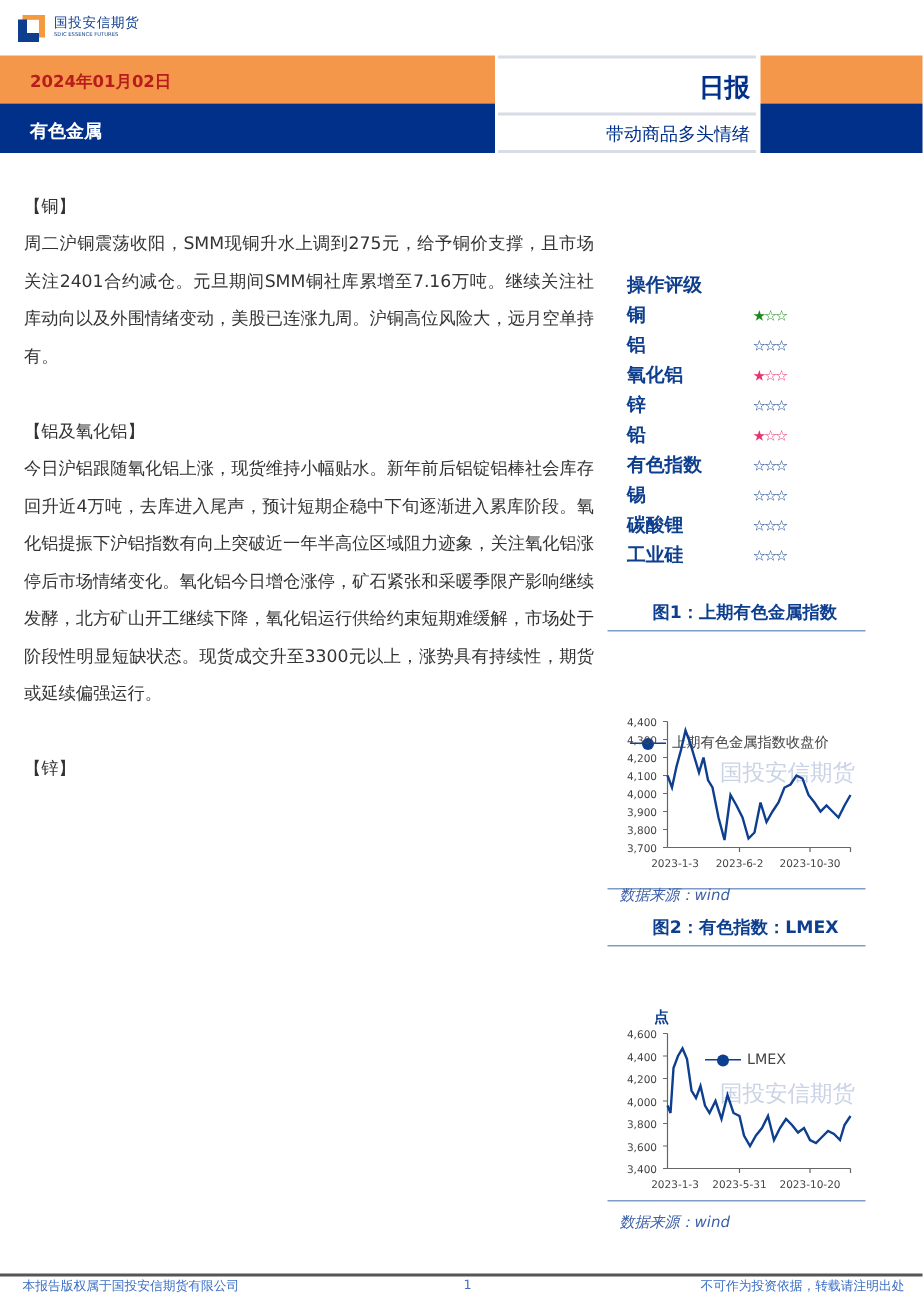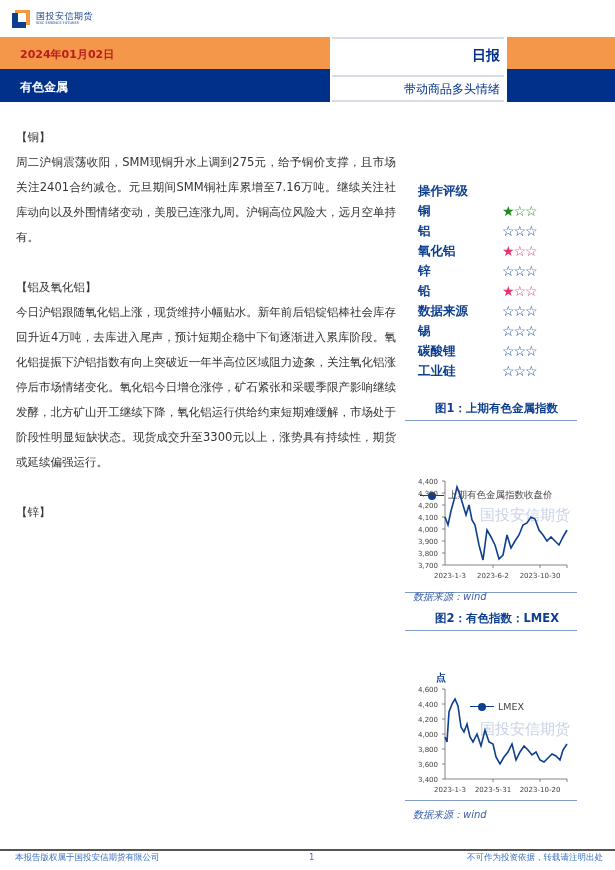--- a/index.html
+++ b/index.html
@@ -16,29 +16,29 @@
   .band-orange { position:absolute; left:0; top:37px; width:330px; height:32px; background:#f5974a; }
   .band-blue { position:absolute; left:0; top:69px; width:330px; height:33px; background:#00308a; }
   .band-orange-r { position:absolute; left:507px; top:37px; width:108px; height:32px; background:#f5974a; }
   .band-blue-r { position:absolute; left:507px; top:69px; width:108px; height:33px; background:#00308a; }
   .date { position:absolute; left:20px; top:47px; font-size:11px; font-weight:bold; color:#b91c1c; }
   .section { position:absolute; left:20px; top:79px; font-size:12px; font-weight:bold; color:#fff; }
   .rbox { position:absolute; left:332px; top:37px; width:172px; height:65px; }
   .rbox .l1 { position:absolute; left:0; right:0; top:0; border-top:2px solid #d8dce6; }
   .rbox .l2 { position:absolute; left:0; right:0; top:38px; border-top:2px solid #d8dce6; }
   .rbox .l3 { position:absolute; left:0; right:0; top:63px; border-top:2px solid #d8dce6; }
-  .daily { position:absolute; right:4px; top:10px; font-size:14px; font-weight:bold; color:#00308a; }
+  .daily { position:absolute; right:4px; top:10px; font-size:17px; font-weight:bold; color:#00308a; }
   .inst { position:absolute; right:4px; top:44px; font-size:12px; color:#00308a; }
 
   .content { position:absolute; left:16px; top:125px; width:380px; font-size:11.5px; line-height:25px; color:#333; }
   .content .head { margin:0; }
   .content p { margin:0; text-align:justify; }
   .content .gap { height:25px; }
 
-  .rating { position:absolute; left:418px; top:181px; font-size:12.5px; color:#0e3f8f; font-weight:bold; }
+  .rating { position:absolute; left:418px; top:181px; font-size:12.5px; color:#0e3f8f; font-weight:bold;font-family:Liberation Mono, monospace; }
   .rating .title { height:20px; line-height:20px; }
   .rating .row { height:20px; line-height:20px; display:flex; }
   .rating .name { width:84px; }
   .rating .stars { font-size:14px; letter-spacing:-1px; font-weight:normal; }
 
   .fig-title { position:absolute; left:412px; font-size:11.5px; font-weight:bold; color:#0e3f8f;padding-left:23px; }
   .fig-line { position:absolute; left:405px; width:172px; border-top:1.5px solid #7f9cc6; }
   .src { position:absolute; left:413px; font-size:10px; font-style:italic; color:#3b5ea8; }
   .legend { position:absolute; font-size:9.5px; color:#444; display:flex; align-items:center; gap:4px;margin-top:46px; }
   .legend .mk { width:24px; height:10px; position:relative; }
@@ -104,21 +104,21 @@
     </div>
   <div class="row">
       <span class="name">锌</span>
       <span class="stars" style="color:#0e3f8f">☆☆☆</span>
     </div>
   <div class="row">
       <span class="name">铅</span>
       <span class="stars" style="color:#e8336d">★☆☆</span>
     </div>
   <div class="row">
-      <span class="name">数据来源</span>
+      <span class="name">有色指数</span>
       <span class="stars" style="color:#0e3f8f">☆☆☆</span>
     </div>
   <div class="row">
       <span class="name">锡</span>
       <span class="stars" style="color:#0e3f8f">☆☆☆</span>
     </div>
   <div class="row">
       <span class="name">碳酸锂</span>
       <span class="stars" style="color:#0e3f8f">☆☆☆</span>
     </div>

